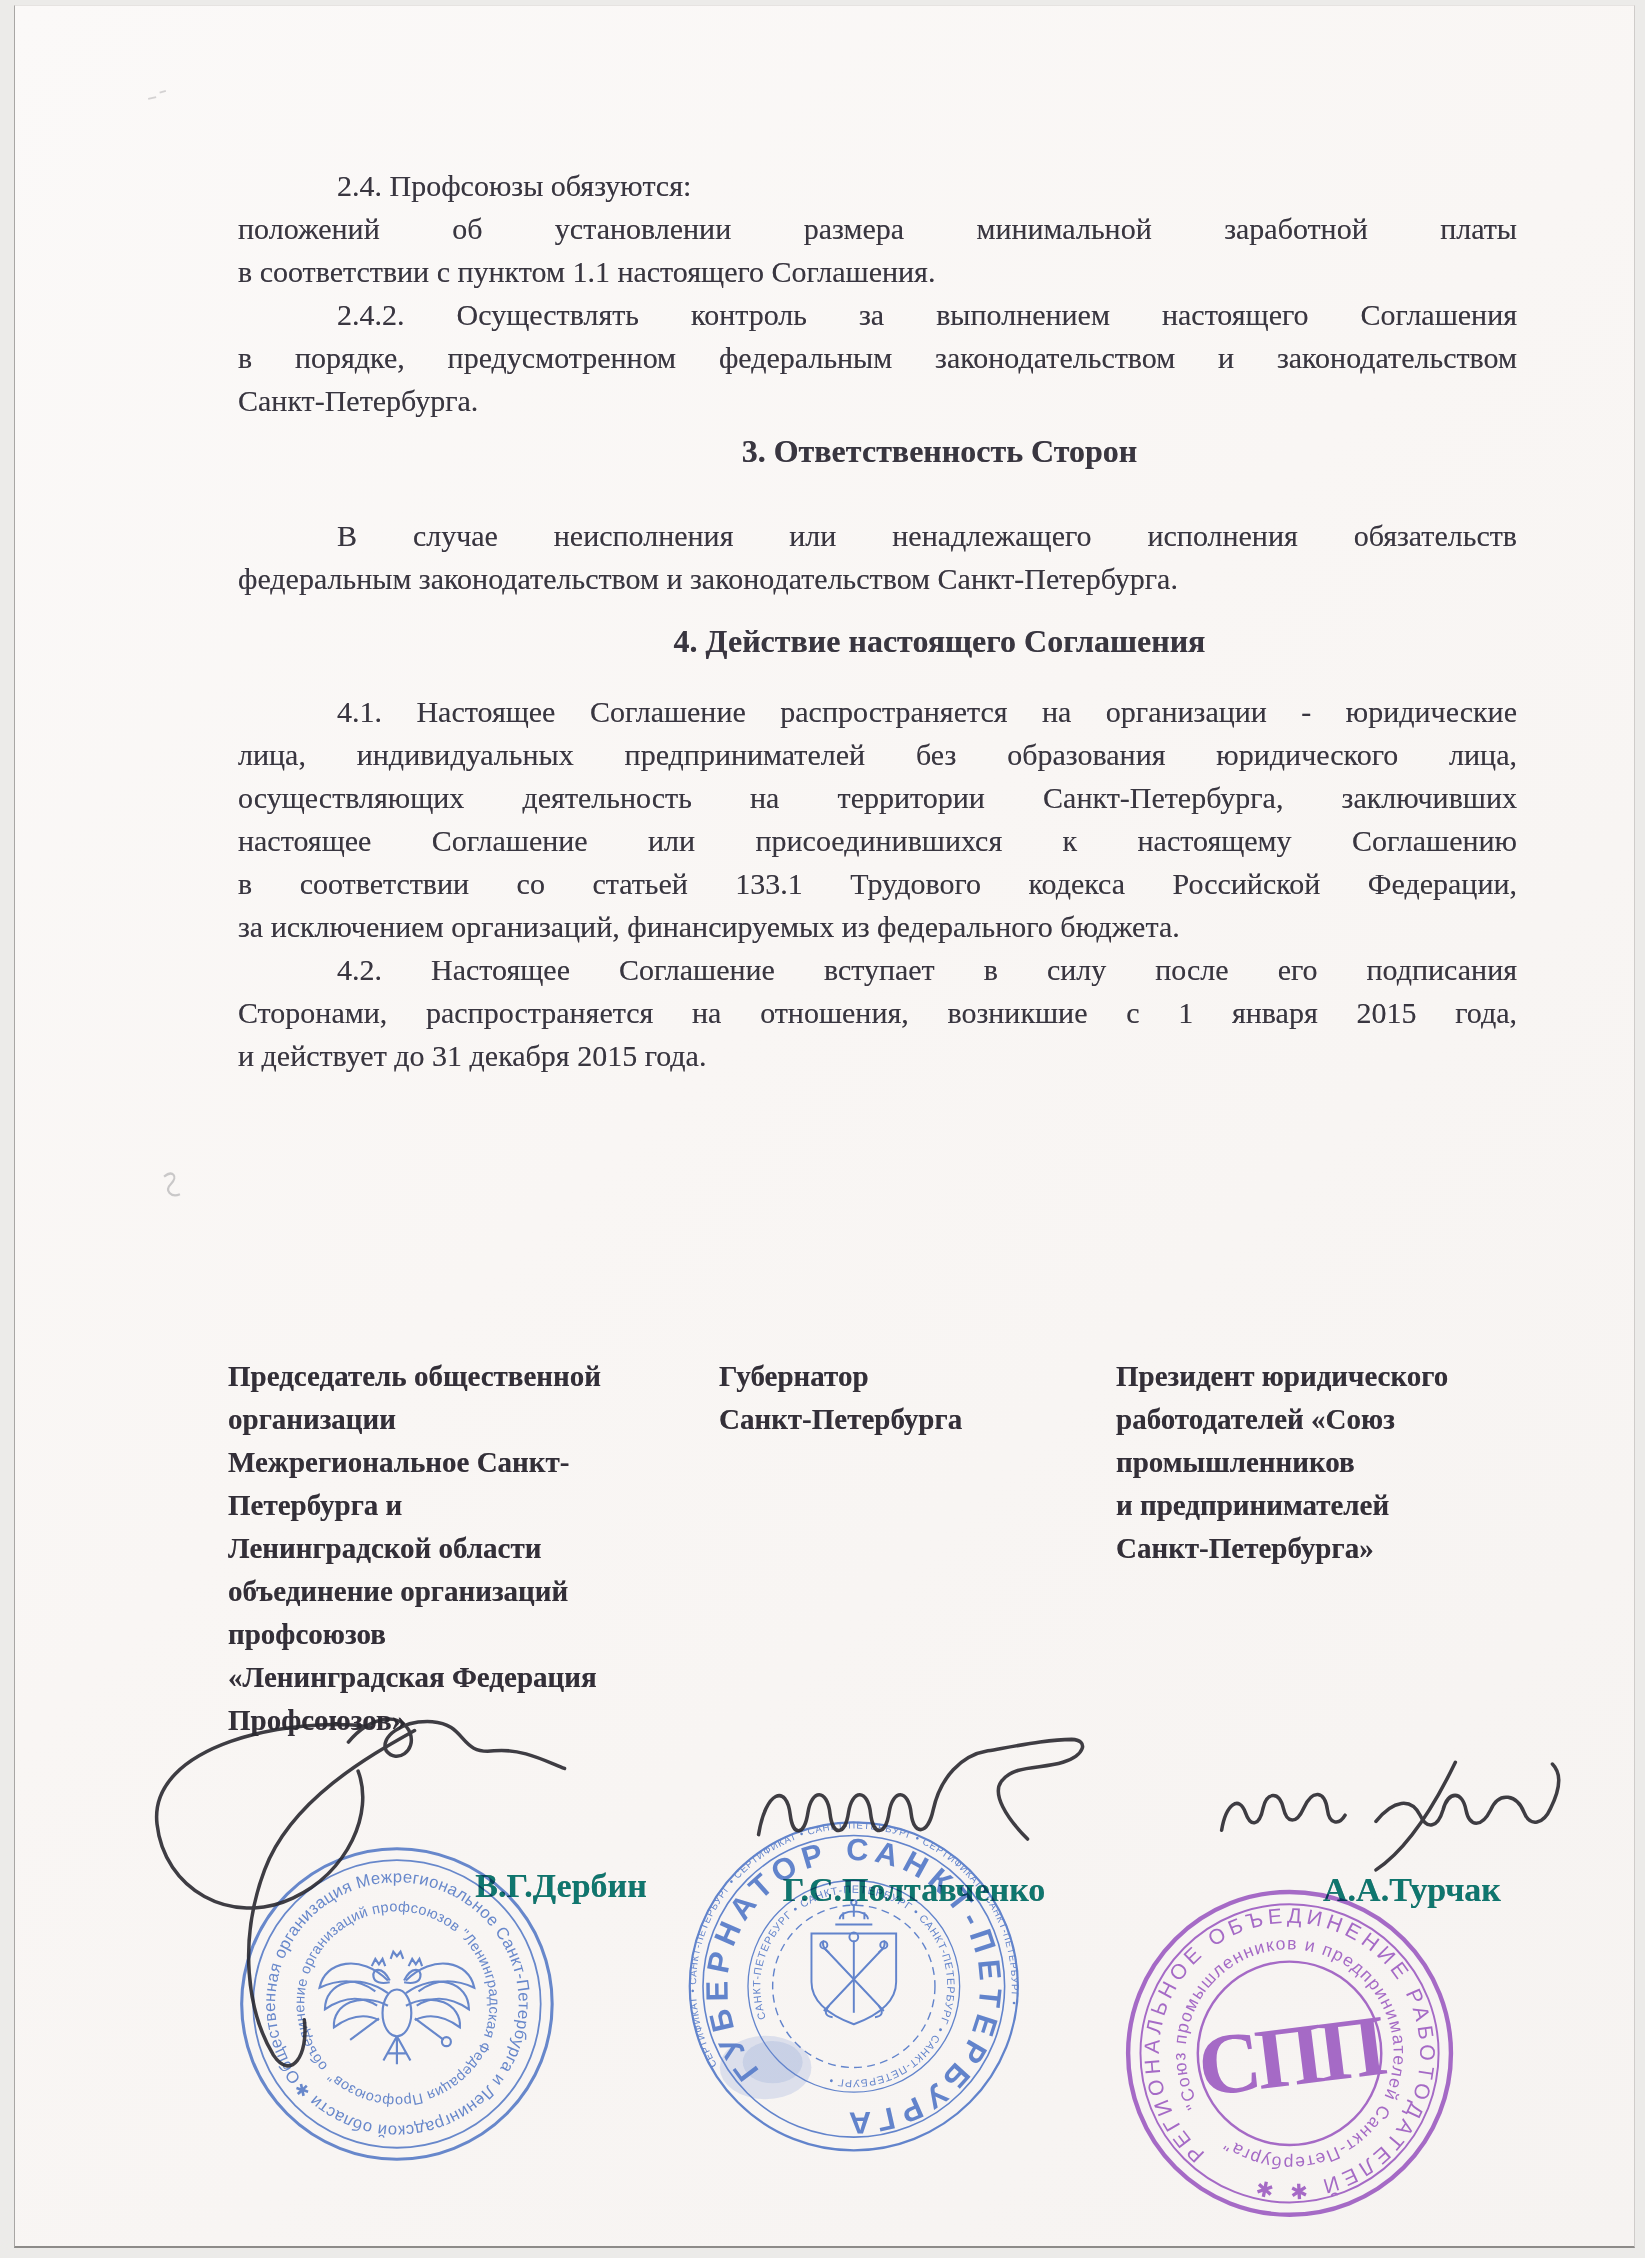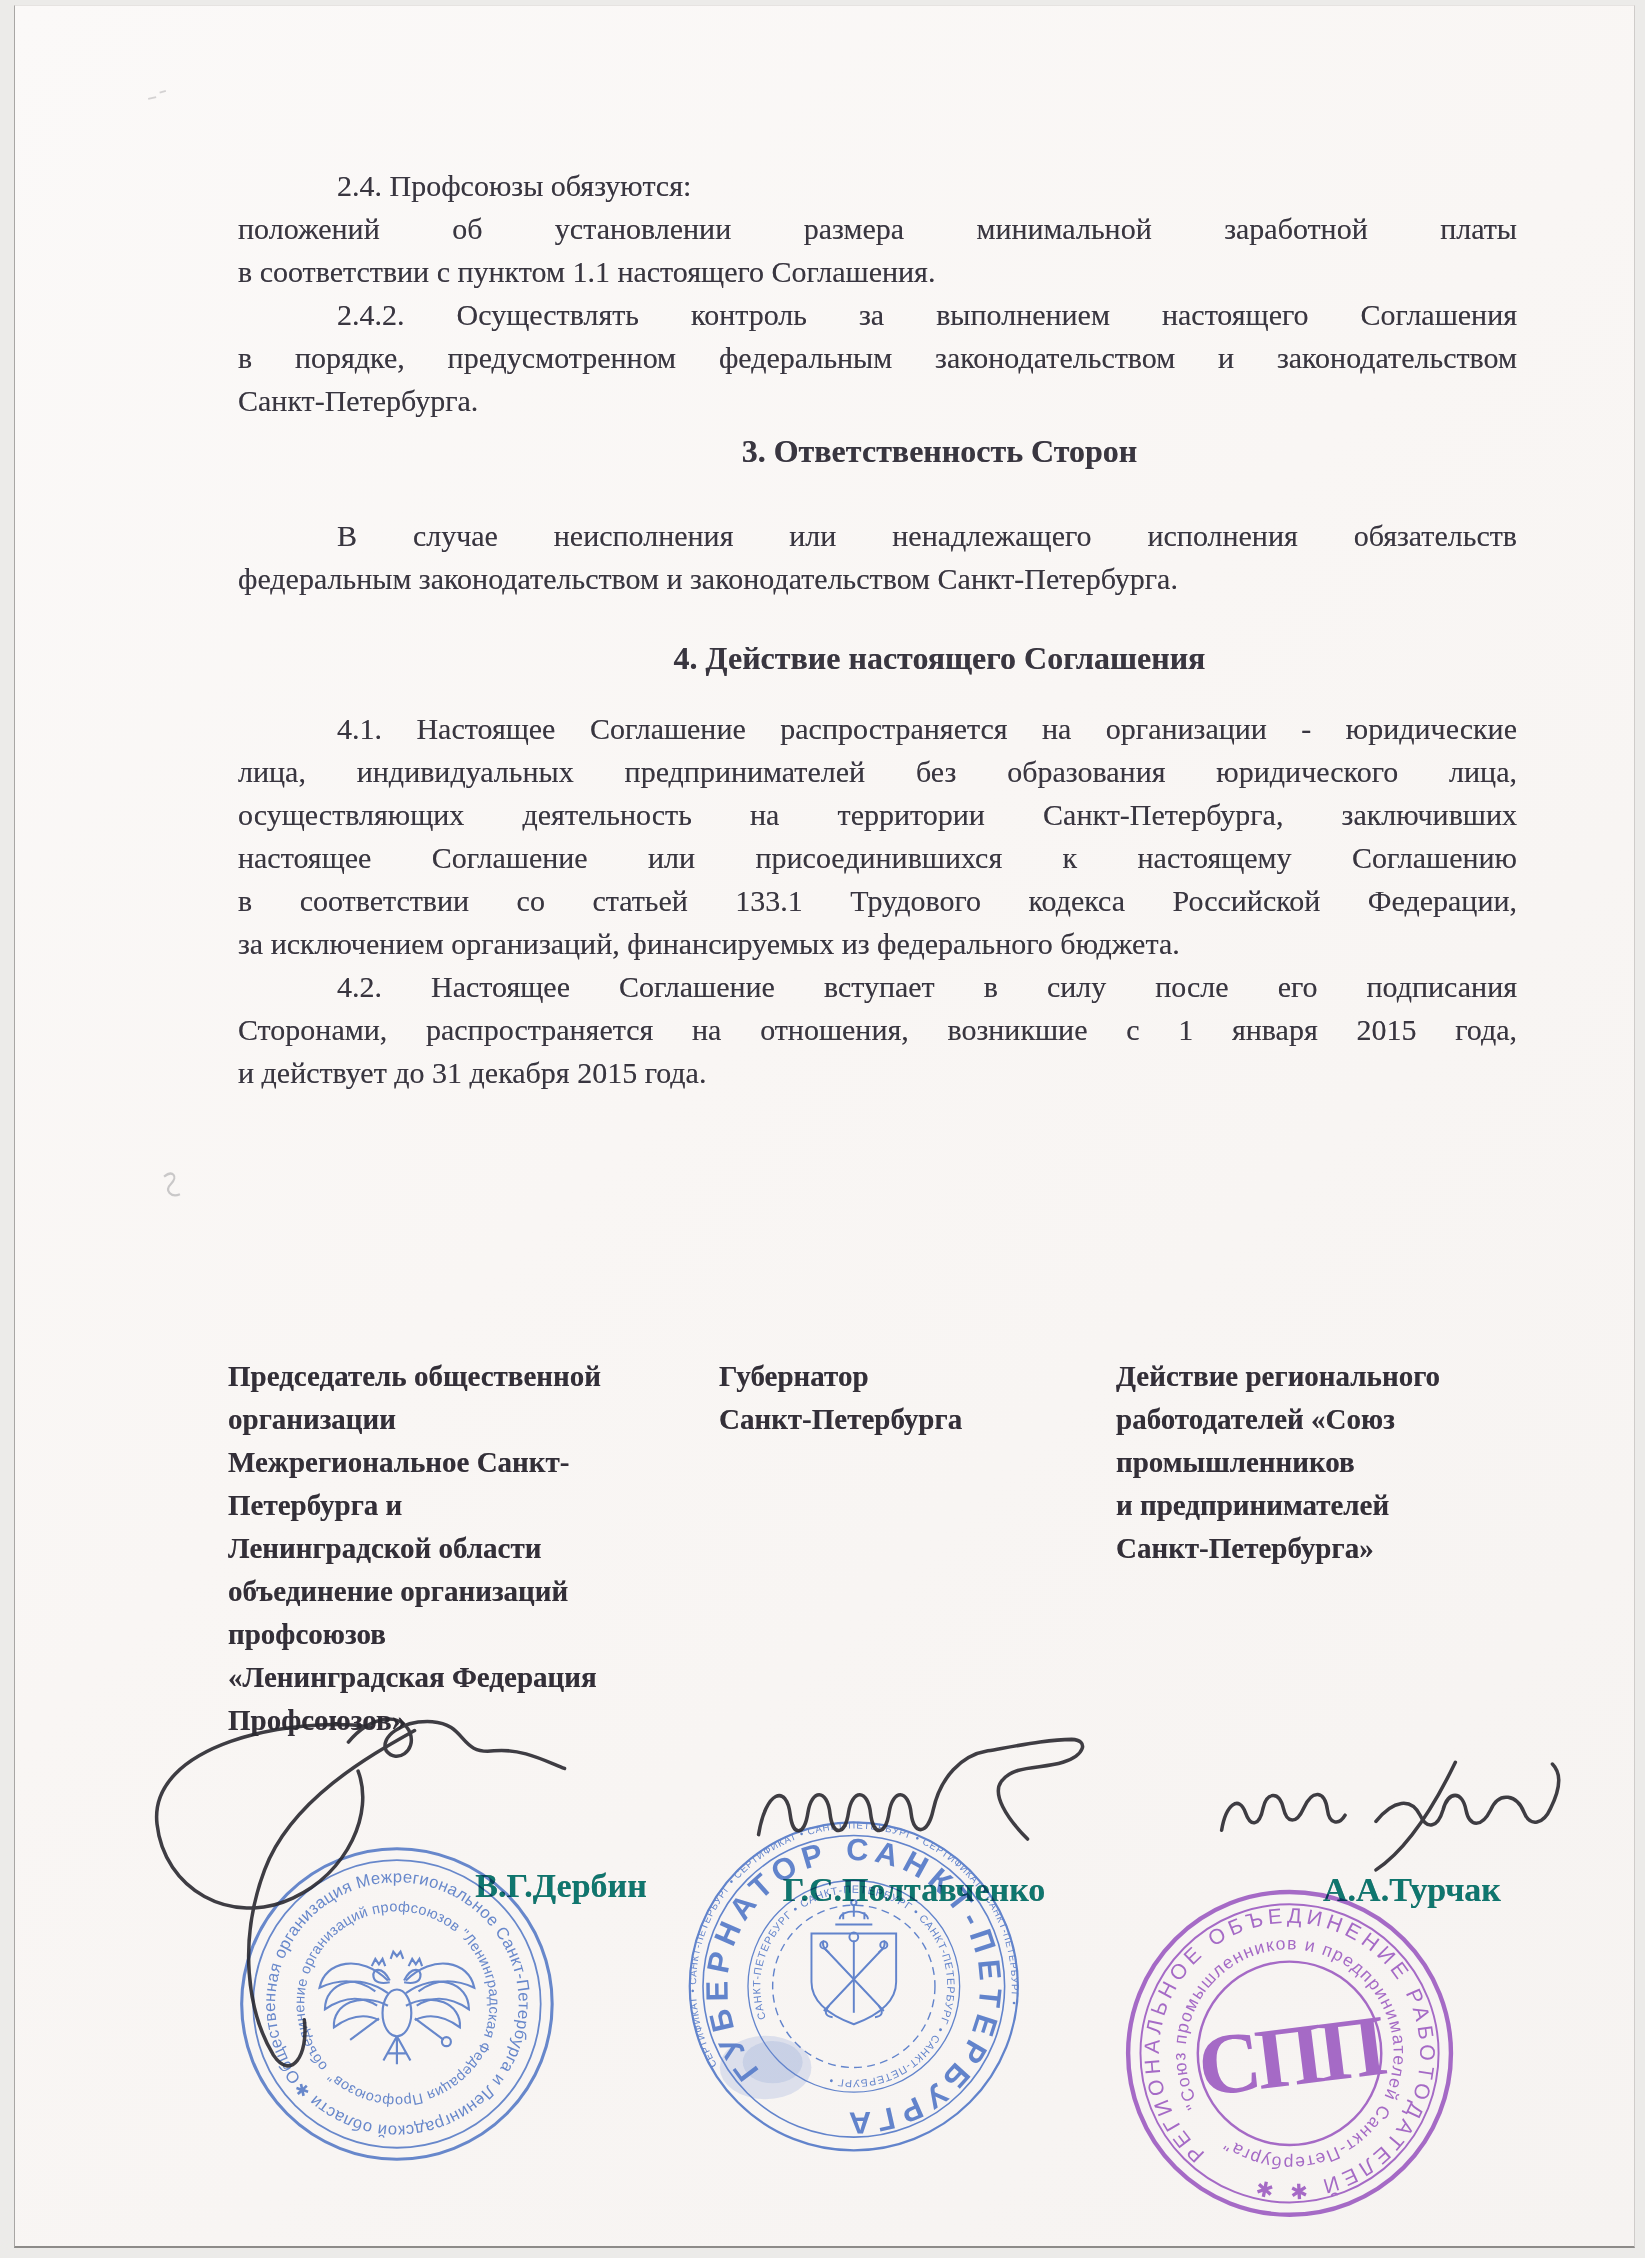--- a/index.html
+++ b/index.html
@@ -22,21 +22,21 @@
   .doc{
     position:absolute;left:238px;top:164px;width:1279px;
     font-size:30px;line-height:43px;color:#393640;
     text-shadow:0 0 0.5px rgba(57,54,64,.55);
   }
   .ln{display:block;}
   .just{text-align:justify;text-align-last:justify;}
   .ind{padding-left:99px;}
   .hd{font-weight:bold;font-size:32px;text-align:center;padding-left:124px;line-height:44px;}
   .hd3{margin-top:7px;margin-bottom:41px;}
-  .hd4{margin-top:36px;margin-bottom:26.5px;}
+  .hd4{margin-top:19px;margin-bottom:26.5px;}
   .sig-titles{position:absolute;top:1343px;left:0;width:1645px;height:397px;
     font-weight:bold;font-size:29px;line-height:43px;color:#332f38;
     text-shadow:0 0 0.5px rgba(51,47,56,.5);}
   .sig-col{position:absolute;top:12px;}
   .sig-col.c1{left:228px;width:423px;}
   .sig-col.c2{left:719px;width:344px;}
   .sig-col.c3{left:1116px;width:423px;}
   .name{
     position:absolute;font-weight:bold;font-size:34px;color:#0f766e;
     transform:translateX(-50%);white-space:nowrap;
@@ -89,21 +89,21 @@
     <div>объединение организаций</div>
     <div>профсоюзов</div>
     <div>«Ленинградская Федерация</div>
     <div>Профсоюзов»</div>
   </div>
   <div class="sig-col c2">
     <div>Губернатор</div>
     <div>Санкт-Петербурга</div>
   </div>
   <div class="sig-col c3">
-    <div>Действие регионального</div>
+    <div>Президент юридического</div>
     <div>работодателей «Союз</div>
     <div>промышленников</div>
     <div>и предпринимателей</div>
     <div>Санкт-Петербурга»</div>
   </div>
 </div>
 
 <div class="name n1">В.Г.Дербин</div>
 <div class="name n2">Г.С.Полтавченко</div>
 <div class="name n3">А.А.Турчак</div>

